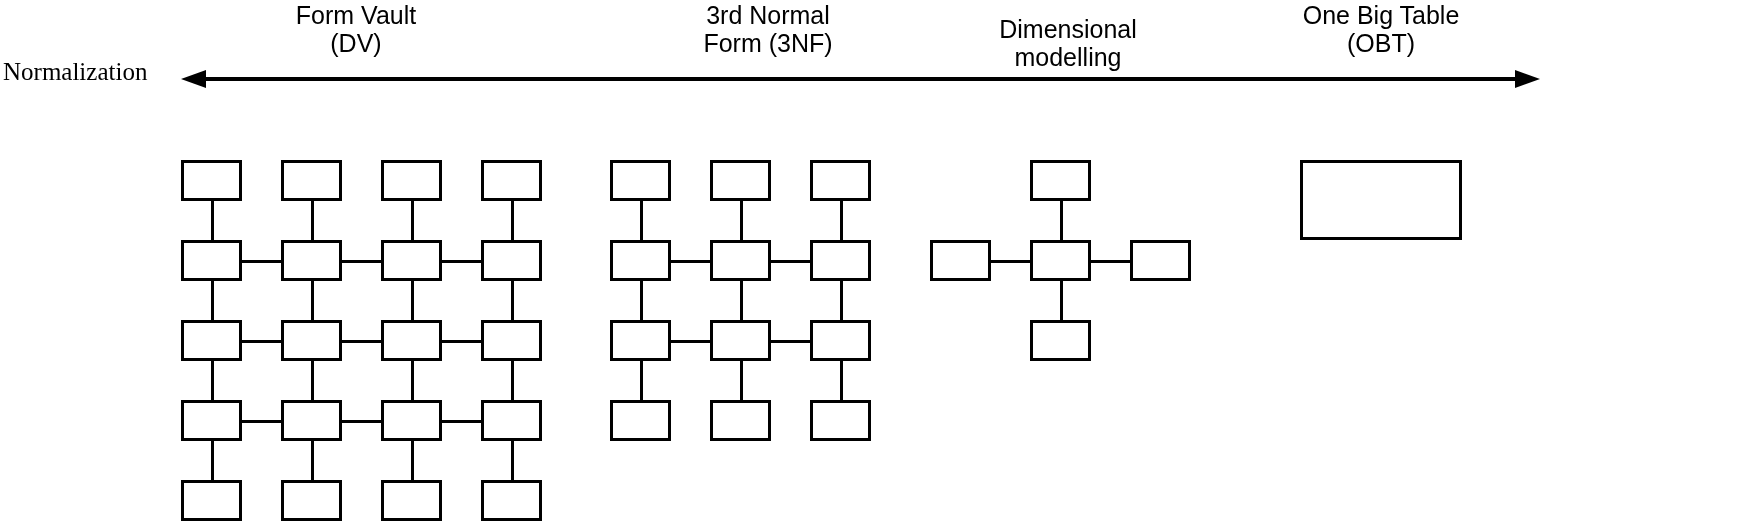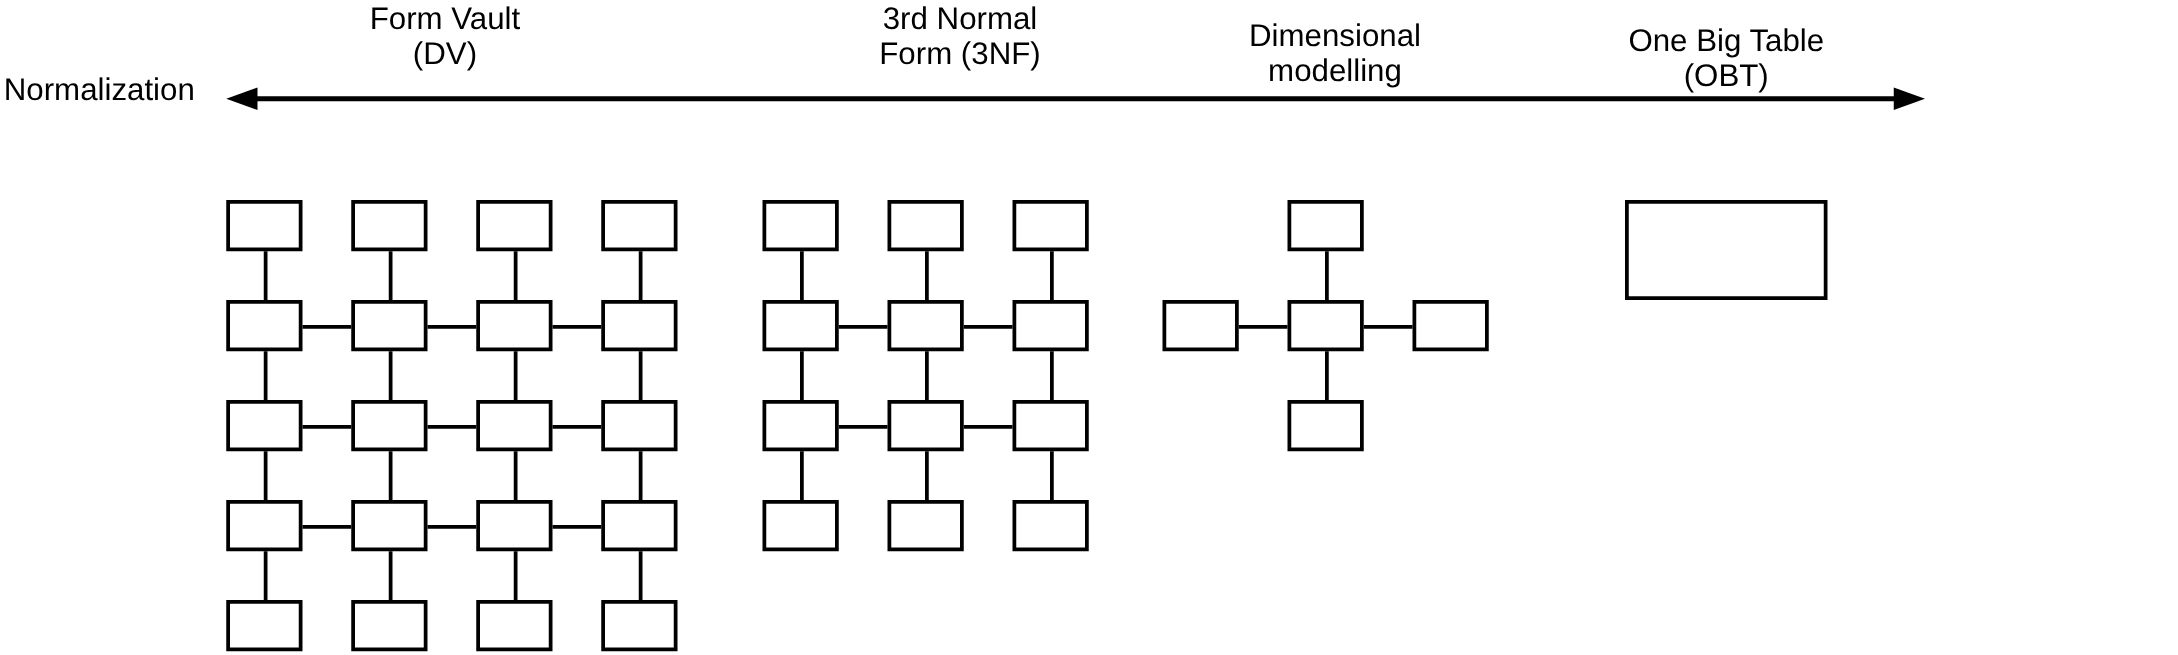--- a/index.html
+++ b/index.html
@@ -14,20 +14,21 @@
     background: #ffffff;
     overflow: hidden;
     font-family: "Liberation Sans", "DejaVu Sans", sans-serif;
     color: #000000;
   }
   .axis-label {
     position: absolute;
     font-size: 25px;
     line-height: 28px;
     white-space: nowrap;
+    font-family: Liberation Serif, serif;
   }
   .axis-label.left { left: 3px; top: 58px; }
   .axis-label.right { right: 4px; top: 57px; }
   .group-label {
     position: absolute;
     top: 1px;
     transform: translateX(-50%);
     font-size: 25px;
     line-height: 28px;
     text-align: center;
@@ -143,16 +144,16 @@
 modelling</div>
     <div class="node-box" style="left: 1030px; top: 240px; width: 61px; height: 41px; background: rgb(255, 255, 255); border-color: rgb(0, 0, 0);"></div>
     <div class="node-box" style="left: 1030px; top: 160px; width: 61px; height: 41px; background: rgb(255, 255, 255); border-color: rgb(0, 0, 0);"></div>
     <div class="node-box" style="left: 1030px; top: 320px; width: 61px; height: 41px; background: rgb(255, 255, 255); border-color: rgb(0, 0, 0);"></div>
     <div class="node-box" style="left: 930px; top: 240px; width: 61px; height: 41px; background: rgb(255, 255, 255); border-color: rgb(0, 0, 0);"></div>
     <div class="node-box" style="left: 1130px; top: 240px; width: 61px; height: 41px; background: rgb(255, 255, 255); border-color: rgb(0, 0, 0);"></div>
     <div class="connector" style="left: 1060px; top: 201px; width: 3px; height: 39px; background: rgb(0, 0, 0);"></div>
     <div class="connector" style="left: 1060px; top: 281px; width: 3px; height: 39px; background: rgb(0, 0, 0);"></div>
     <div class="connector" style="left: 991px; top: 260px; width: 39px; height: 3px; background: rgb(0, 0, 0);"></div>
     <div class="connector" style="left: 1091px; top: 260px; width: 39px; height: 3px; background: rgb(0, 0, 0);"></div>
-    <div class="group-label" style="left: 1381px; margin-top: 18px;">One Big Table
+    <div class="group-label" style="left: 1381px;">One Big Table
 (OBT)</div>
     <div class="node-box" style="left: 1300px; top: 160px; width: 162px; height: 80px; background: rgb(255, 255, 255); border-color: rgb(0, 0, 0);"></div>
   </div>
 
 </body></html>

